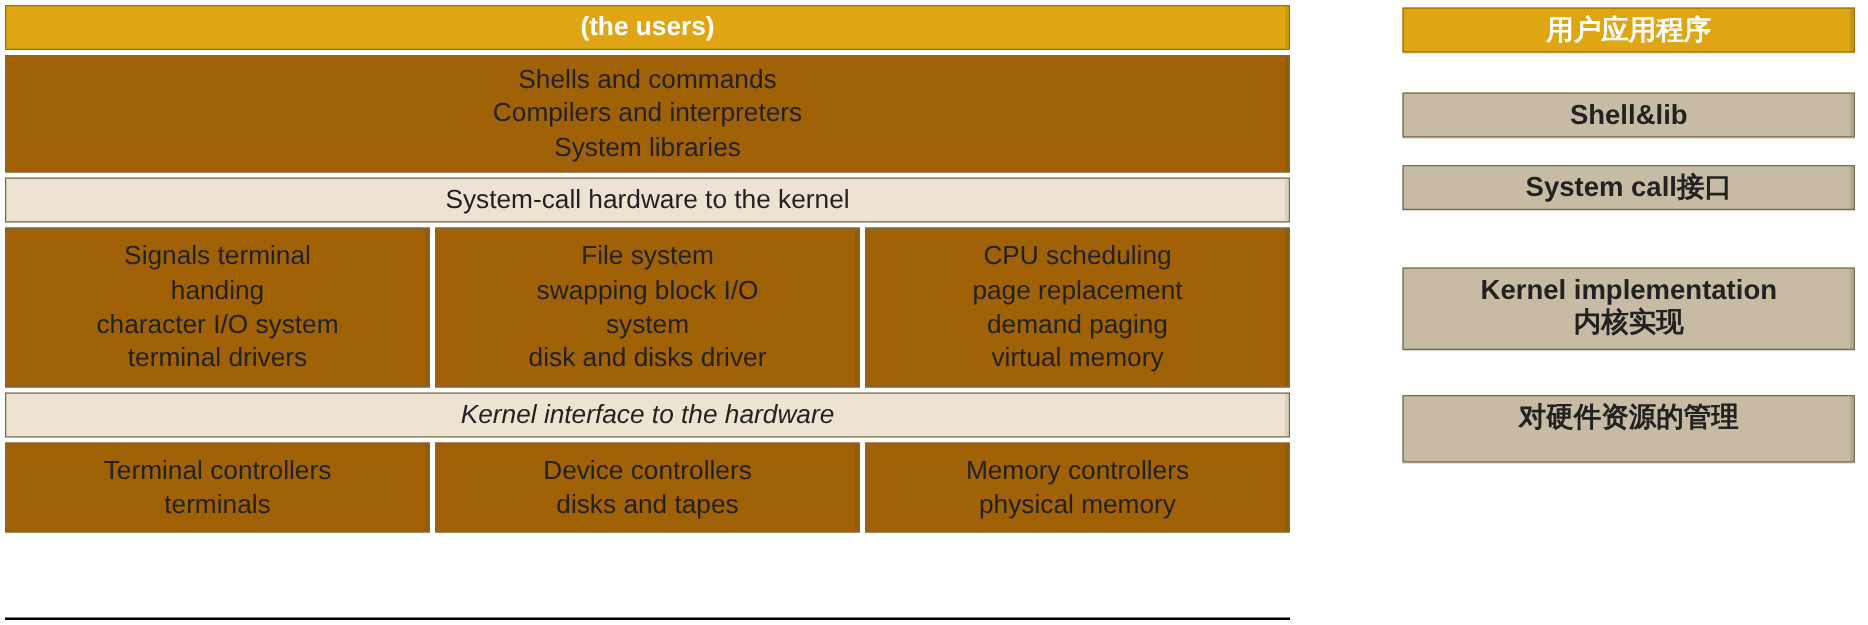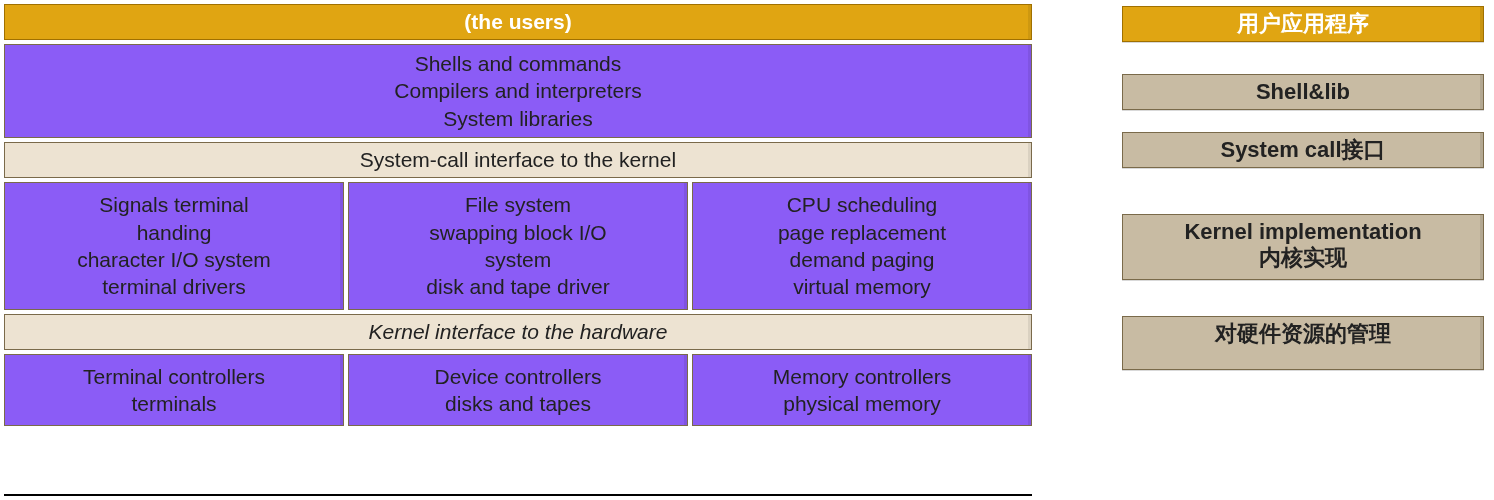--- a/index.html
+++ b/index.html
@@ -23,21 +23,21 @@
     flex-direction: column;
     gap: 4px;
     border-bottom: 2px solid #000;
   }
   .right-col {
     flex: 1;
     position: relative;
   }
   .layer {
     border: 1px solid #7a6a4a;
-    background: #8b5cf6;
+    background: #a16207;
     display: flex;
     align-items: center;
     justify-content: center;
     text-align: center;
     font-size: 21px;
     color: #222;
     box-shadow: inset -3px 0 0 rgba(0,0,0,0.08);
     line-height: 1.3;
     padding: 4px 8px;
   }
@@ -105,38 +105,38 @@
 
     <div class="layer h2 multiline">
       <div>
         <span>Shells and commands</span>
         <span>Compilers and interpreters</span>
         <span>System libraries</span>
       </div>
     </div>
 
     <div class="layer light h3">
-      <span>System-call interface to the kernel</span>
+      <span>System-call hardware to the kernel</span>
     </div>
 
     <div class="row3 h4">
       <div class="layer multiline">
         <div>
           <span>Signals terminal</span>
           <span>handing</span>
           <span>character I/O system</span>
           <span>terminal drivers</span>
         </div>
       </div>
       <div class="layer multiline">
         <div>
           <span>File system</span>
           <span>swapping block I/O</span>
           <span>system</span>
-          <span>disk and tape driver</span>
+          <span>disk and disks driver</span>
         </div>
       </div>
       <div class="layer multiline">
         <div>
           <span>CPU scheduling</span>
           <span>page replacement</span>
           <span>demand paging</span>
           <span>virtual memory</span>
         </div>
       </div>

